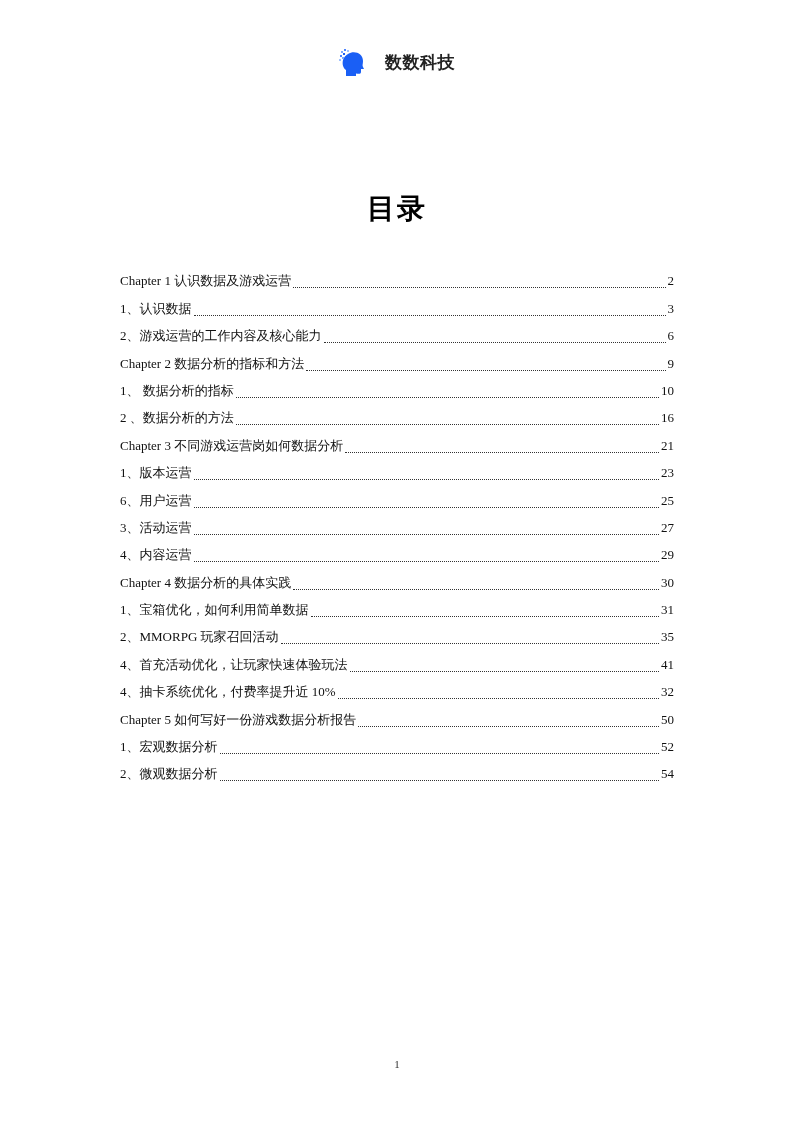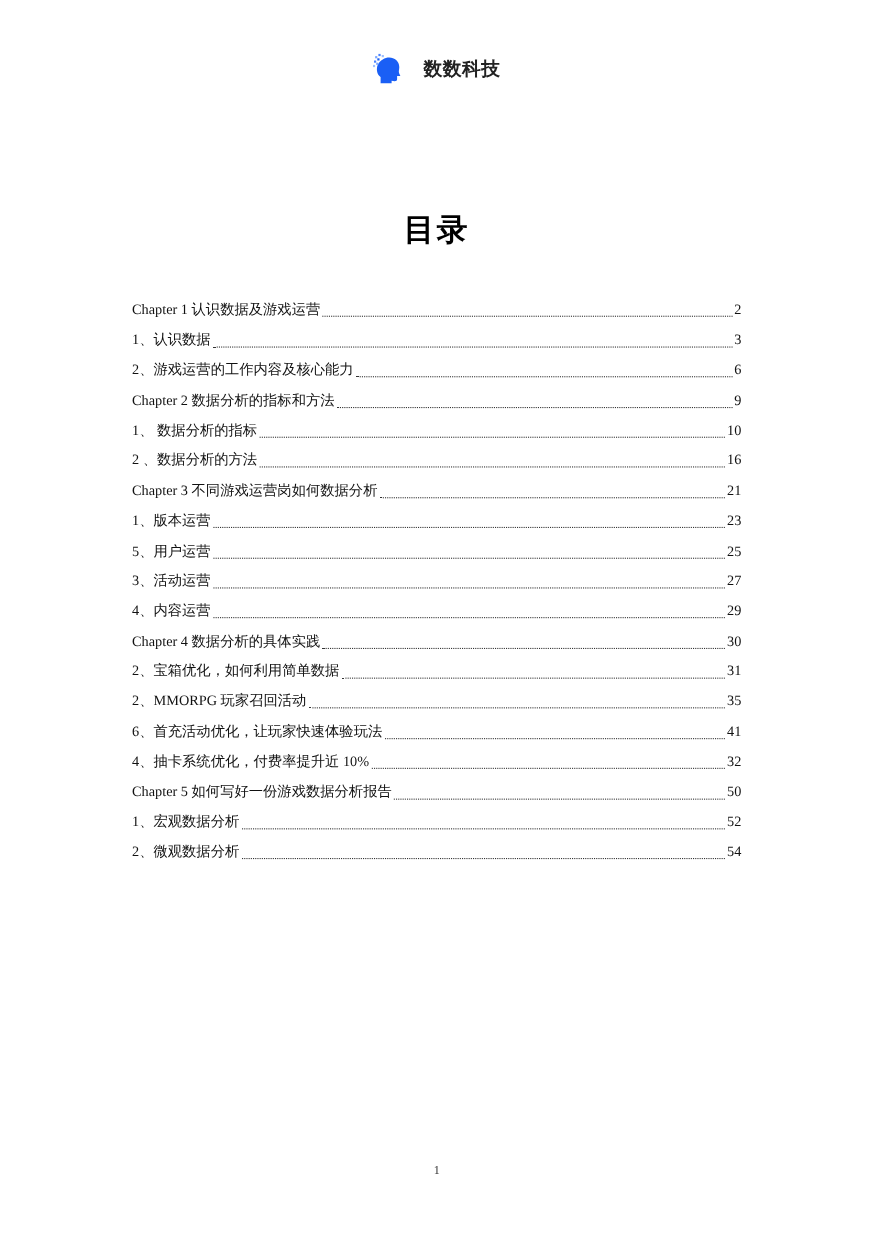--- a/index.html
+++ b/index.html
@@ -147,51 +147,51 @@
       <span class="toc-label">Chapter 3  不同游戏运营岗如何数据分析</span>
       <span class="toc-dots"></span>
       <span class="toc-page">21</span>
     </div>
     <div class="toc-row">
       <span class="toc-label">1、版本运营</span>
       <span class="toc-dots"></span>
       <span class="toc-page">23</span>
     </div>
     <div class="toc-row">
-      <span class="toc-label">5、用户运营</span>
+      <span class="toc-label">6、用户运营</span>
       <span class="toc-dots"></span>
       <span class="toc-page">25</span>
     </div>
     <div class="toc-row">
       <span class="toc-label">3、活动运营</span>
       <span class="toc-dots"></span>
       <span class="toc-page">27</span>
     </div>
     <div class="toc-row">
       <span class="toc-label">4、内容运营</span>
       <span class="toc-dots"></span>
       <span class="toc-page">29</span>
     </div>
     <div class="toc-row">
       <span class="toc-label">Chapter 4  数据分析的具体实践</span>
       <span class="toc-dots"></span>
       <span class="toc-page">30</span>
     </div>
     <div class="toc-row">
-      <span class="toc-label">2、宝箱优化，如何利用简单数据</span>
+      <span class="toc-label">1、宝箱优化，如何利用简单数据</span>
       <span class="toc-dots"></span>
       <span class="toc-page">31</span>
     </div>
     <div class="toc-row">
       <span class="toc-label">2、MMORPG 玩家召回活动</span>
       <span class="toc-dots"></span>
       <span class="toc-page">35</span>
     </div>
     <div class="toc-row">
-      <span class="toc-label">6、首充活动优化，让玩家快速体验玩法</span>
+      <span class="toc-label">4、首充活动优化，让玩家快速体验玩法</span>
       <span class="toc-dots"></span>
       <span class="toc-page">41</span>
     </div>
     <div class="toc-row">
       <span class="toc-label">4、抽卡系统优化，付费率提升近  10%</span>
       <span class="toc-dots"></span>
       <span class="toc-page">32</span>
     </div>
     <div class="toc-row">
       <span class="toc-label">Chapter 5  如何写好一份游戏数据分析报告</span>

